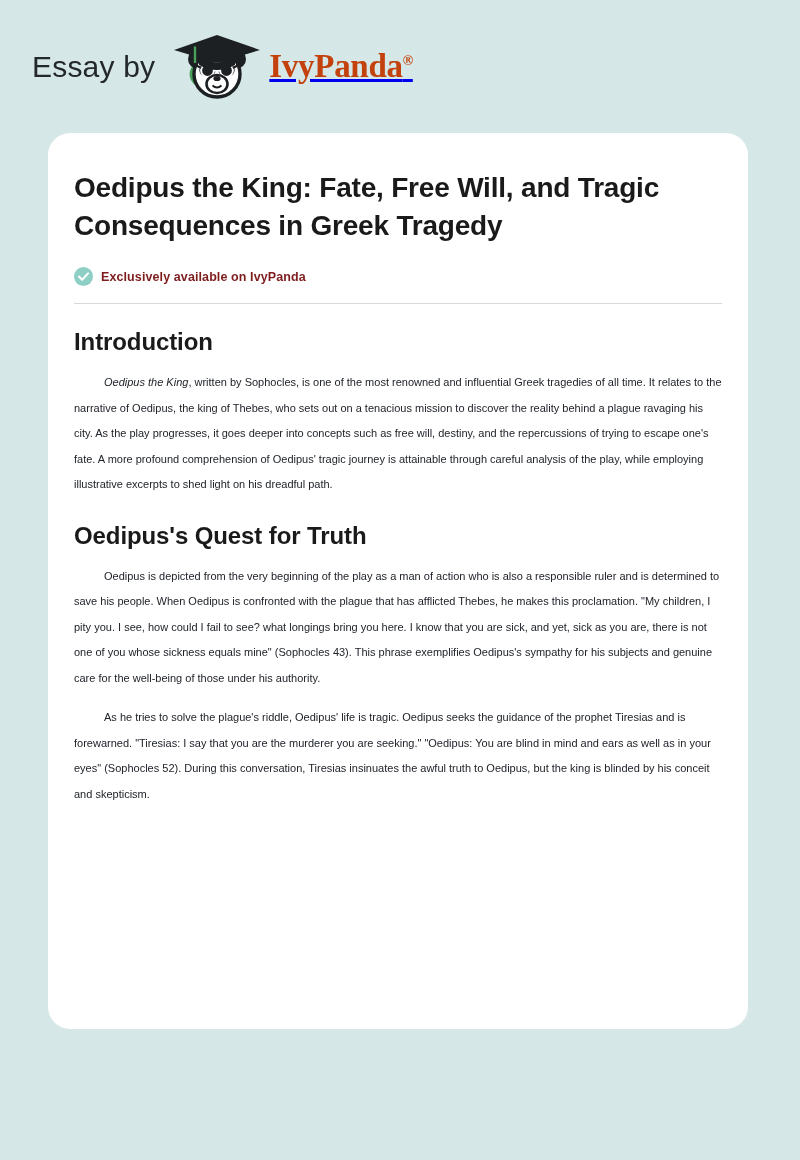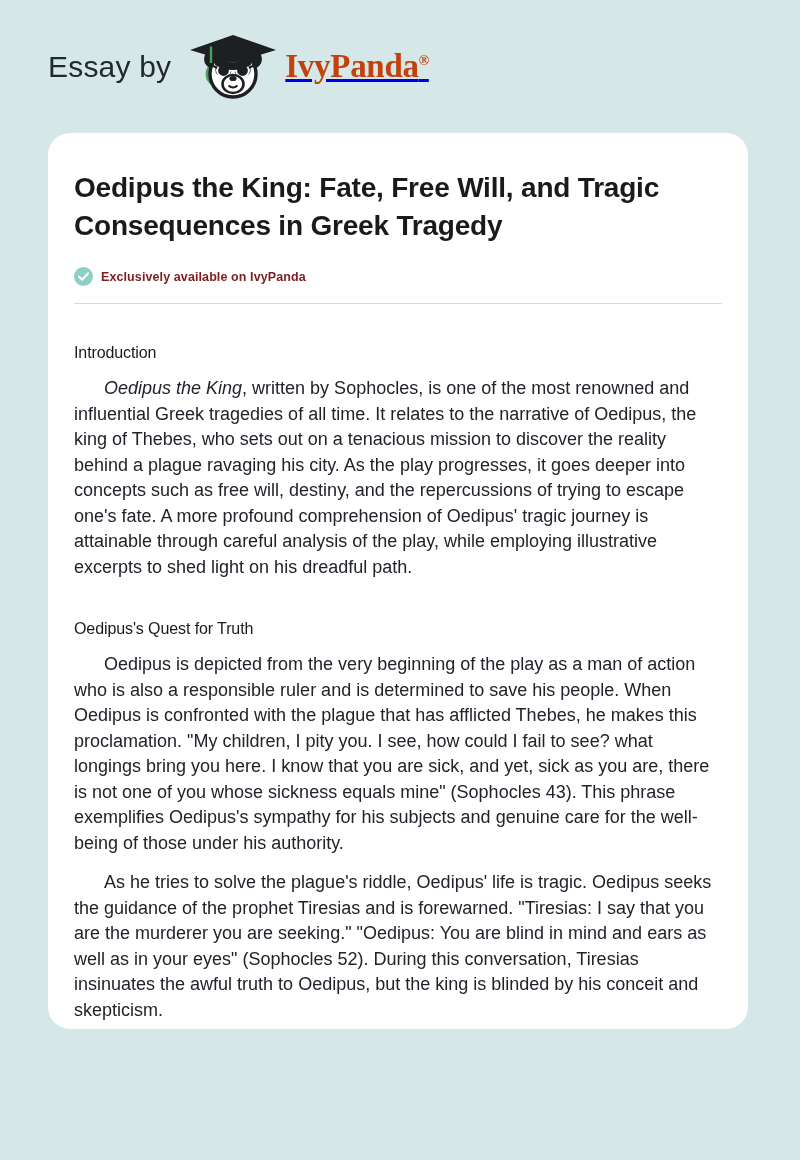--- a/index.html
+++ b/index.html
@@ -12,21 +12,21 @@
     background: #d5e7e6;
     font-family: "Liberation Sans", sans-serif;
     overflow: hidden;
   }
 
   
   .site-header {
     height: 133px;
     display: flex;
     align-items: center;
-    padding-left: 48px;
+    padding-left: 32px;
     box-sizing: border-box;
   }
   .essay-by {
     font-size: 30px;
     font-weight: 400;
     color: #23282b;
     letter-spacing: 0.2px;
     line-height: 1;
     margin-right: 14px;
   }
@@ -102,28 +102,28 @@
     letter-spacing: 0.1px;
   }
 
   .rule {
     height: 1px;
     background: #d9d9d9;
     margin: 17px 0 0 0;
   }
 
   .section-head {
-    font-size: 16px;
-    font-weight: normal;
+    font-size: 24px;
+    font-weight: bold;
     color: #1a1a1a;
-    margin: 40px 0 0 0;
+    margin: 24px 0 0 0;
     letter-spacing: -0.1px;
   }
   .body-par {
-    font-size: 18px;
+    font-size: 11px;
     line-height: 25.5px;
     color: #20242a;
     margin: 14px 0 0 0;
     text-indent: 30px;
     text-align: left;
   }
   .body-par em { font-style: italic; }
 </style>
 </head>
 <body>

